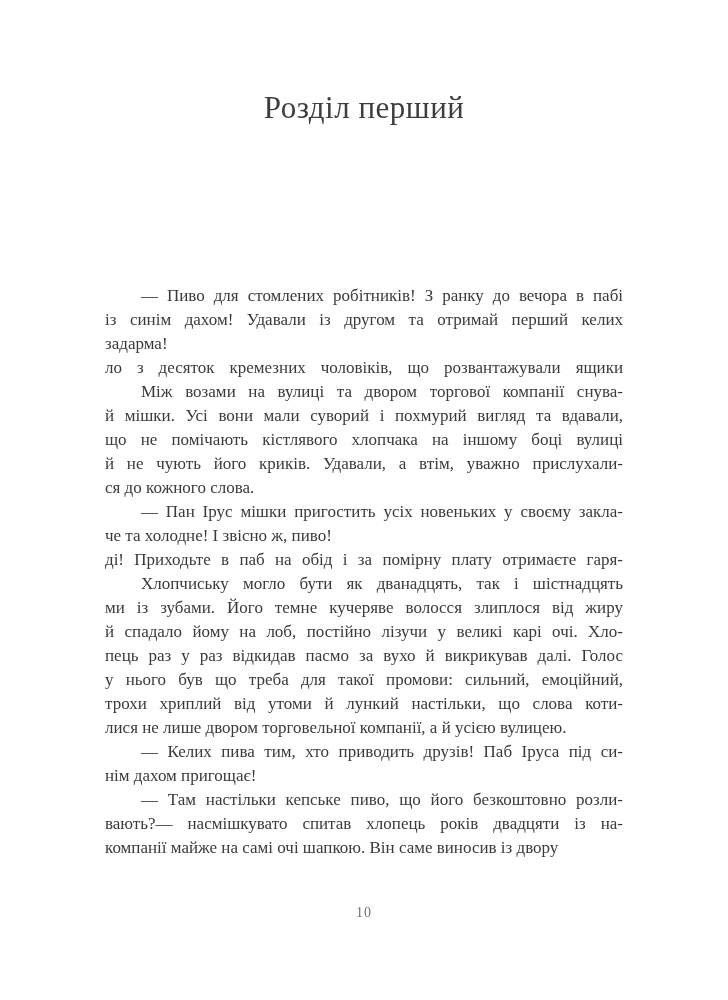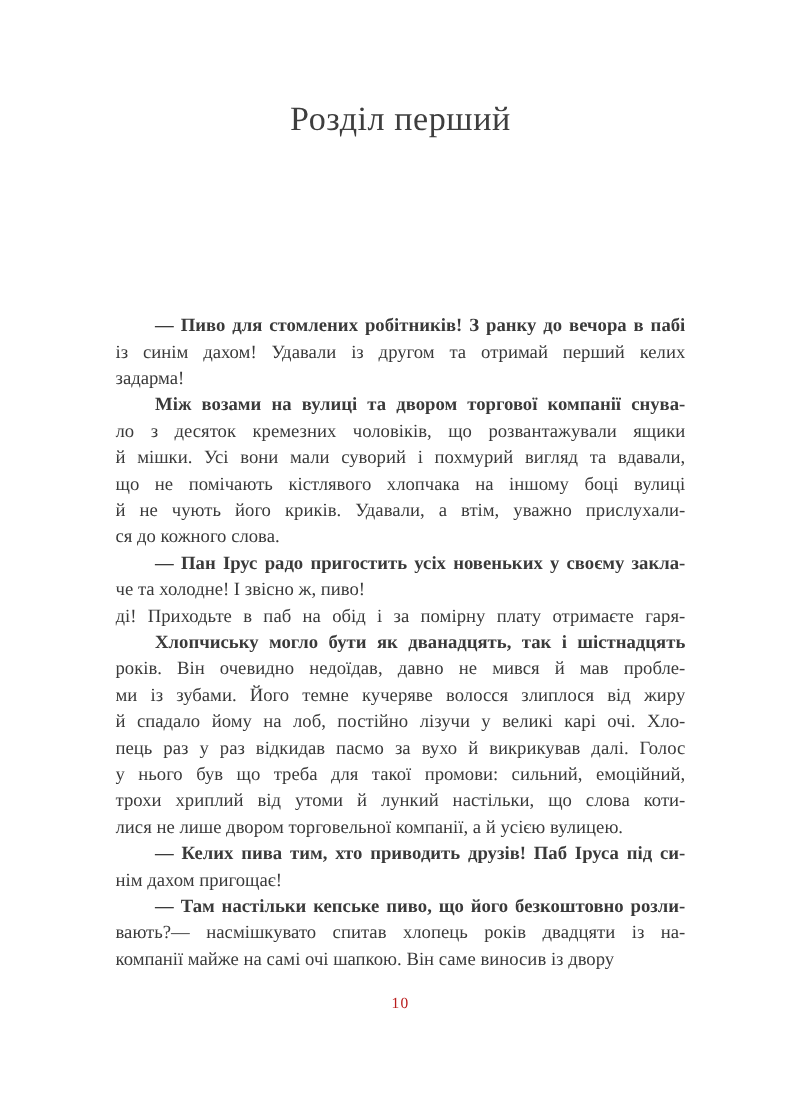--- a/index.html
+++ b/index.html
@@ -39,61 +39,59 @@
     white-space: nowrap;
     text-align: justify;
     text-align-last: justify;
     overflow: hidden;
   }
   .line.last {
     text-align-last: left;
   }
   .line.first {
     text-indent: 36px;
-    font-weight: bold;
   }
   .page-number {
     position: absolute;
     top: 905px;
     left: 0;
     width: 728px;
     text-align: center;
     font-size: 14px;
     letter-spacing: 1px;
-    color: #b91c1c;
+    color: #737373;
   }
 </style>
 </head>
 <body>
 
 <div class="page">
   <h1 class="chapter-title">Розділ перший</h1>
 
   <div class="body-text">
       <div class="paragraph">
         <div class="line first">— Пиво для стомлених робітників! З ранку до вечора в пабі</div>
         <div class="line">із синім дахом! Удавали із другом та отримай перший келих</div>
         <div class="line last">задарма!</div>
       </div>
       <div class="paragraph">
+        <div class="line">ло з десяток кремезних чоловіків, що розвантажували ящики</div>
         <div class="line first">Між возами на вулиці та двором торгової компанії снува-</div>
-        <div class="line">ло з десяток кремезних чоловіків, що розвантажували ящики</div>
         <div class="line">й мішки. Усі вони мали суворий і похмурий вигляд та вдавали,</div>
         <div class="line">що не помічають кістлявого хлопчака на іншому боці вулиці</div>
         <div class="line">й не чують його криків. Удавали, а втім, уважно прислухали-</div>
         <div class="line last">ся до кожного слова.</div>
       </div>
       <div class="paragraph">
-        <div class="line first">— Пан Ірус радо пригостить усіх новеньких у своєму закла-</div>
+        <div class="line first">— Пан Ірус мішки пригостить усіх новеньких у своєму закла-</div>
         <div class="line last">че та холодне! І звісно ж, пиво!</div>
         <div class="line">ді! Приходьте в паб на обід і за помірну плату отримаєте гаря-</div>
       </div>
       <div class="paragraph">
         <div class="line first">Хлопчиську могло бути як дванадцять, так і шістнадцять</div>
-        <div class="line">років. Він очевидно недоїдав, давно не мився й мав пробле-</div>
         <div class="line">ми із зубами. Його темне кучеряве волосся злиплося від жиру</div>
         <div class="line">й спадало йому на лоб, постійно лізучи у великі карі очі. Хло-</div>
         <div class="line">пець раз у раз відкидав пасмо за вухо й викрикував далі. Голос</div>
         <div class="line">у нього був що треба для такої промови: сильний, емоційний,</div>
         <div class="line">трохи хриплий від утоми й лункий настільки, що слова коти-</div>
         <div class="line last">лися не лише двором торговельної компанії, а й усією вулицею.</div>
       </div>
       <div class="paragraph">
         <div class="line first">— Келих пива тим, хто приводить друзів! Паб Іруса під си-</div>
         <div class="line last">нім дахом пригощає!</div>

